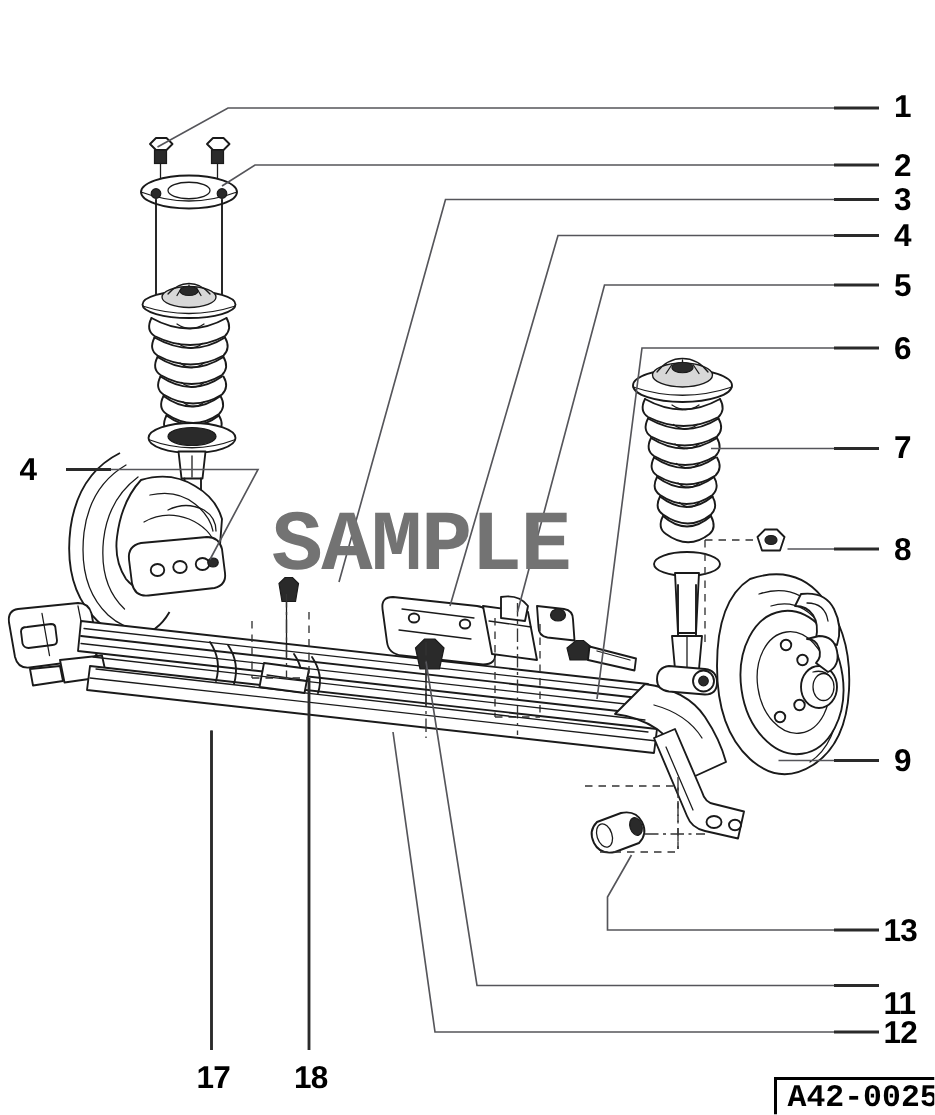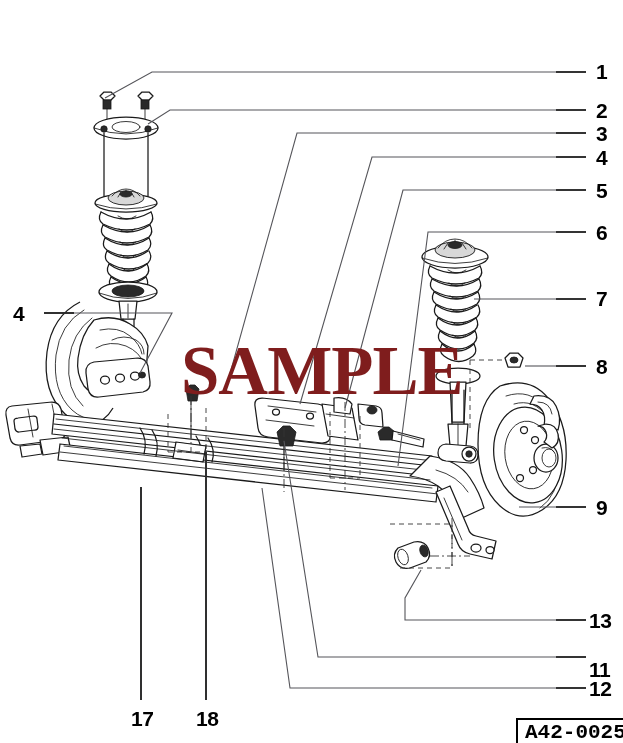--- a/index.html
+++ b/index.html
@@ -30,24 +30,24 @@
     font-family: "Liberation Sans", sans-serif;
     font-weight: bold;
     font-size: 21px;
     color: #000000;
     line-height: 1;
     letter-spacing: -0.5px;
     user-select: none;
   }
   .watermark {
     position: absolute;
-    font-family: Liberation Serif, serif;
+    font-family: Liberation Mono, monospace;
     font-weight: bold;
-    font-size: 69px;
-    color: #7f1d1d;
+    font-size: 57px;
+    color: #737373;
     letter-spacing: -1px;
     line-height: 1;
     user-select: none;
   }
   .ref-box {
     position: absolute;
     border: 2px solid #000000;
     background: #ffffff;
     font-family: Liberation Mono, monospace;
     font-weight: bold;

